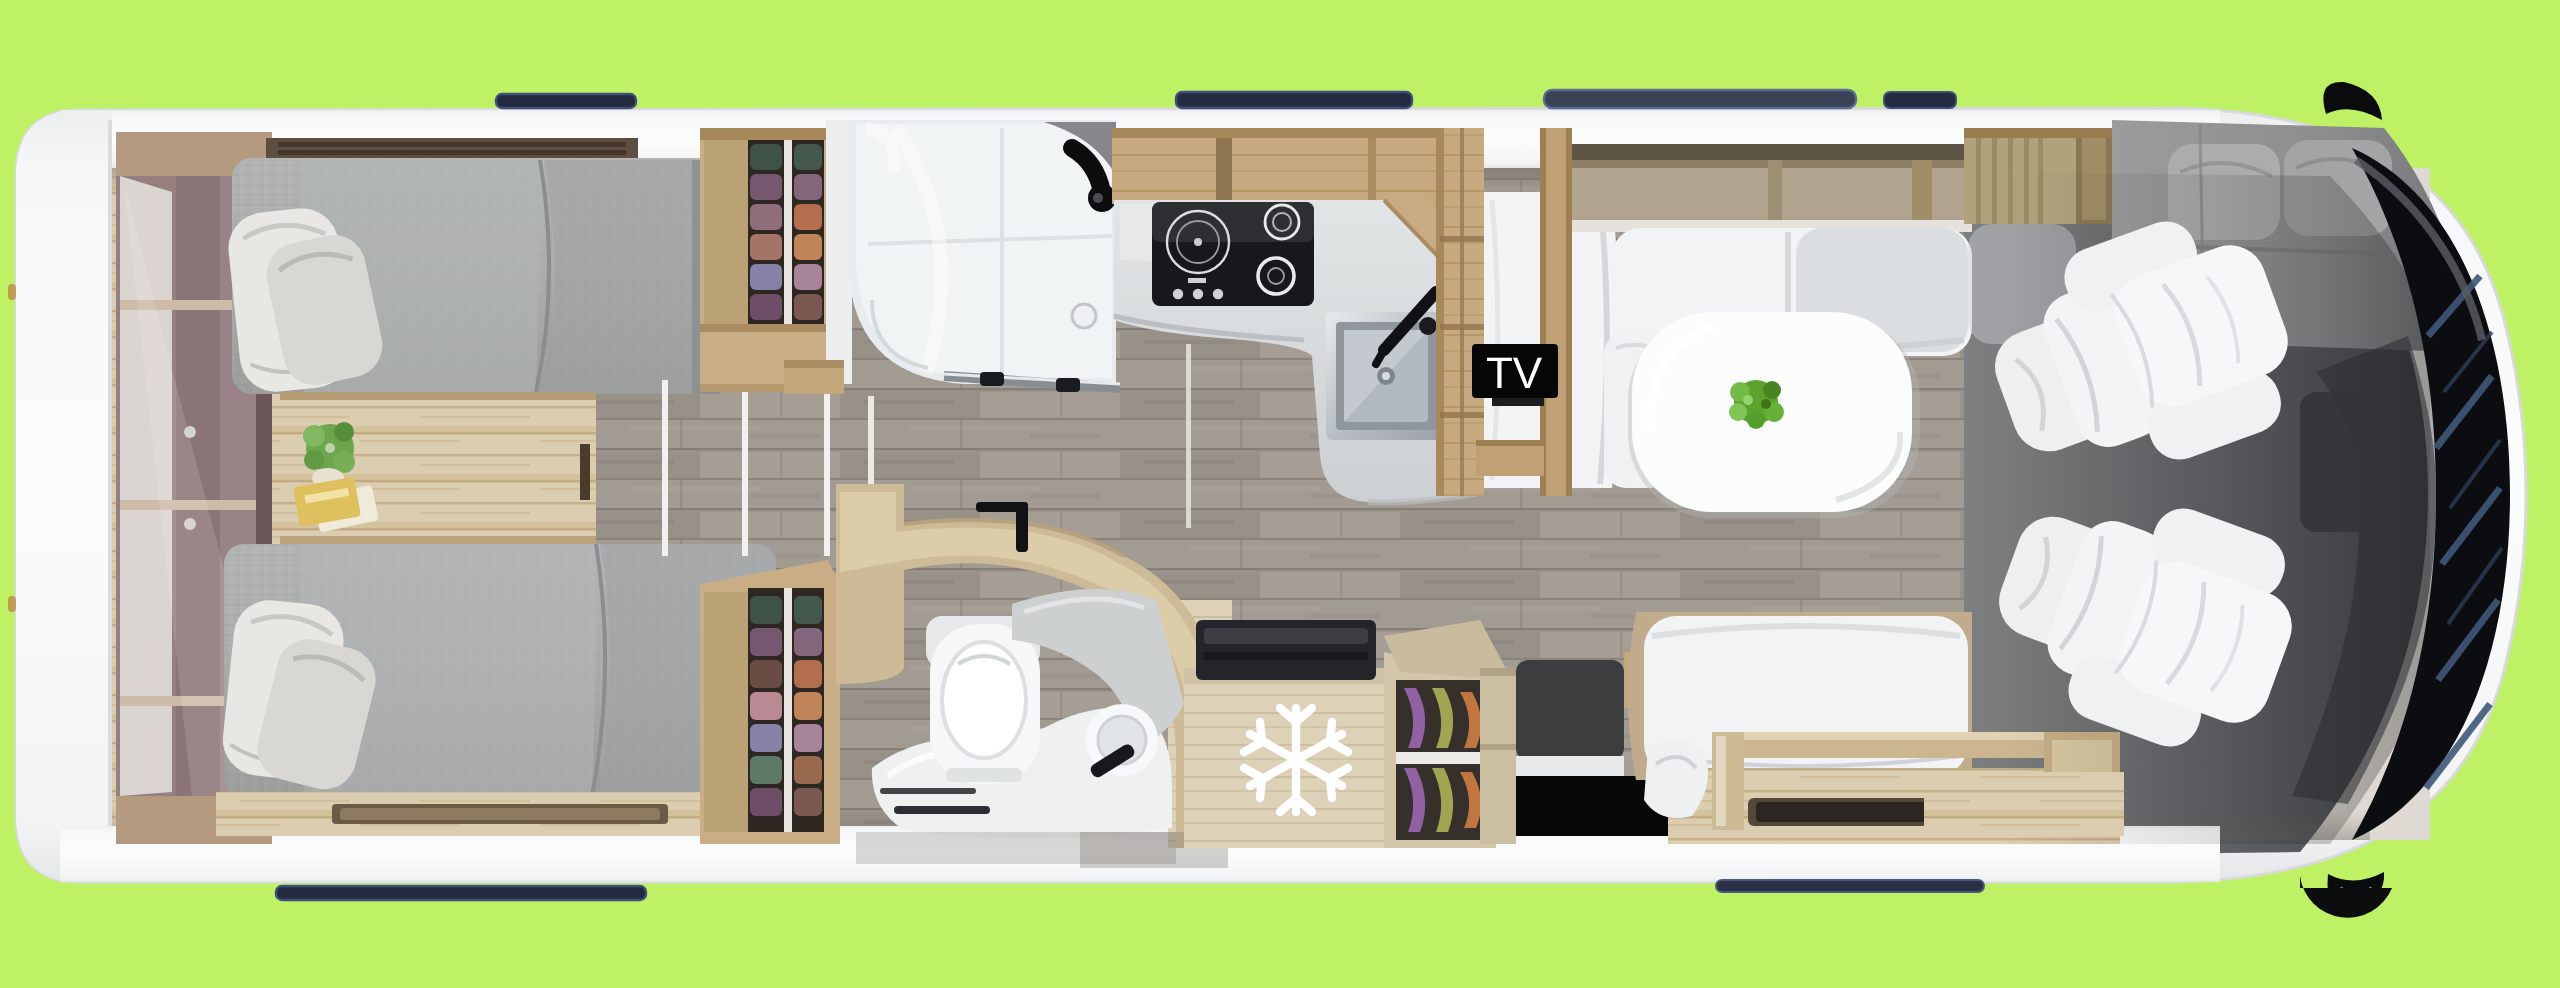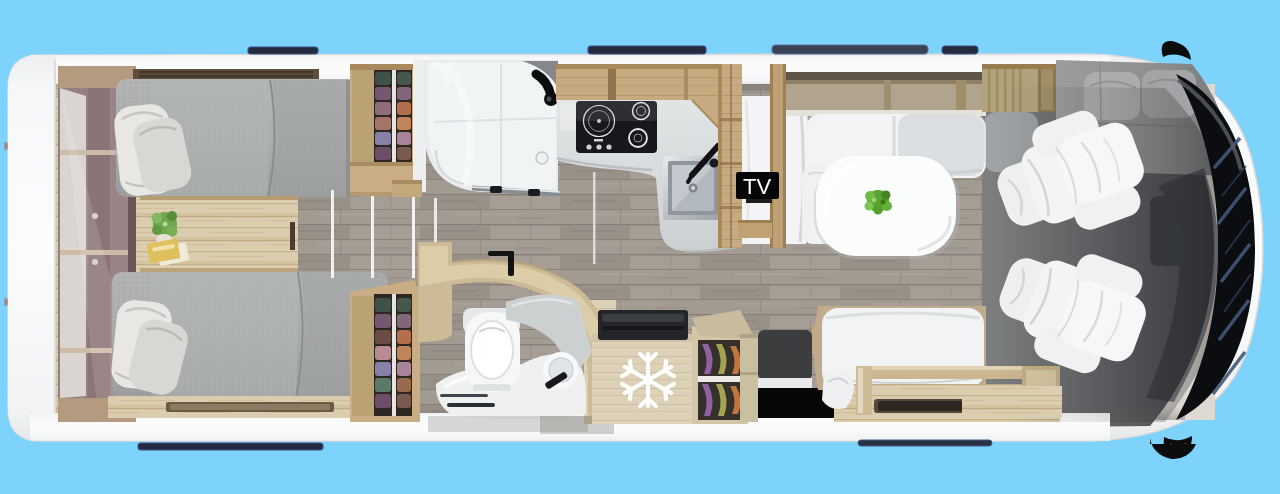--- a/index.html
+++ b/index.html
@@ -1,16 +1,16 @@
 <!DOCTYPE html>
 <html><head>
 <meta charset="utf-8">
 <style>
   html,body{margin:0;padding:0;background:#ffffff;}
-  #stage{position:relative;width:1280px;height:494px;background:#7dd3fc;overflow:hidden;
+  #stage{position:relative;width:1280px;height:494px;background:#bef264;overflow:hidden;
          font-family:"Liberation Sans", sans-serif;}
 </style>
 </head>
 <body>
 <div id="stage">
 <svg width="1280" height="494" viewBox="0 0 1280 494" xmlns="http://www.w3.org/2000/svg">
 <defs>
   <linearGradient id="bodyg" x1="0" y1="0" x2="0" y2="1">
     <stop offset="0" stop-color="#eceeef"></stop>
     <stop offset="0.08" stop-color="#f6f7f8"></stop>

